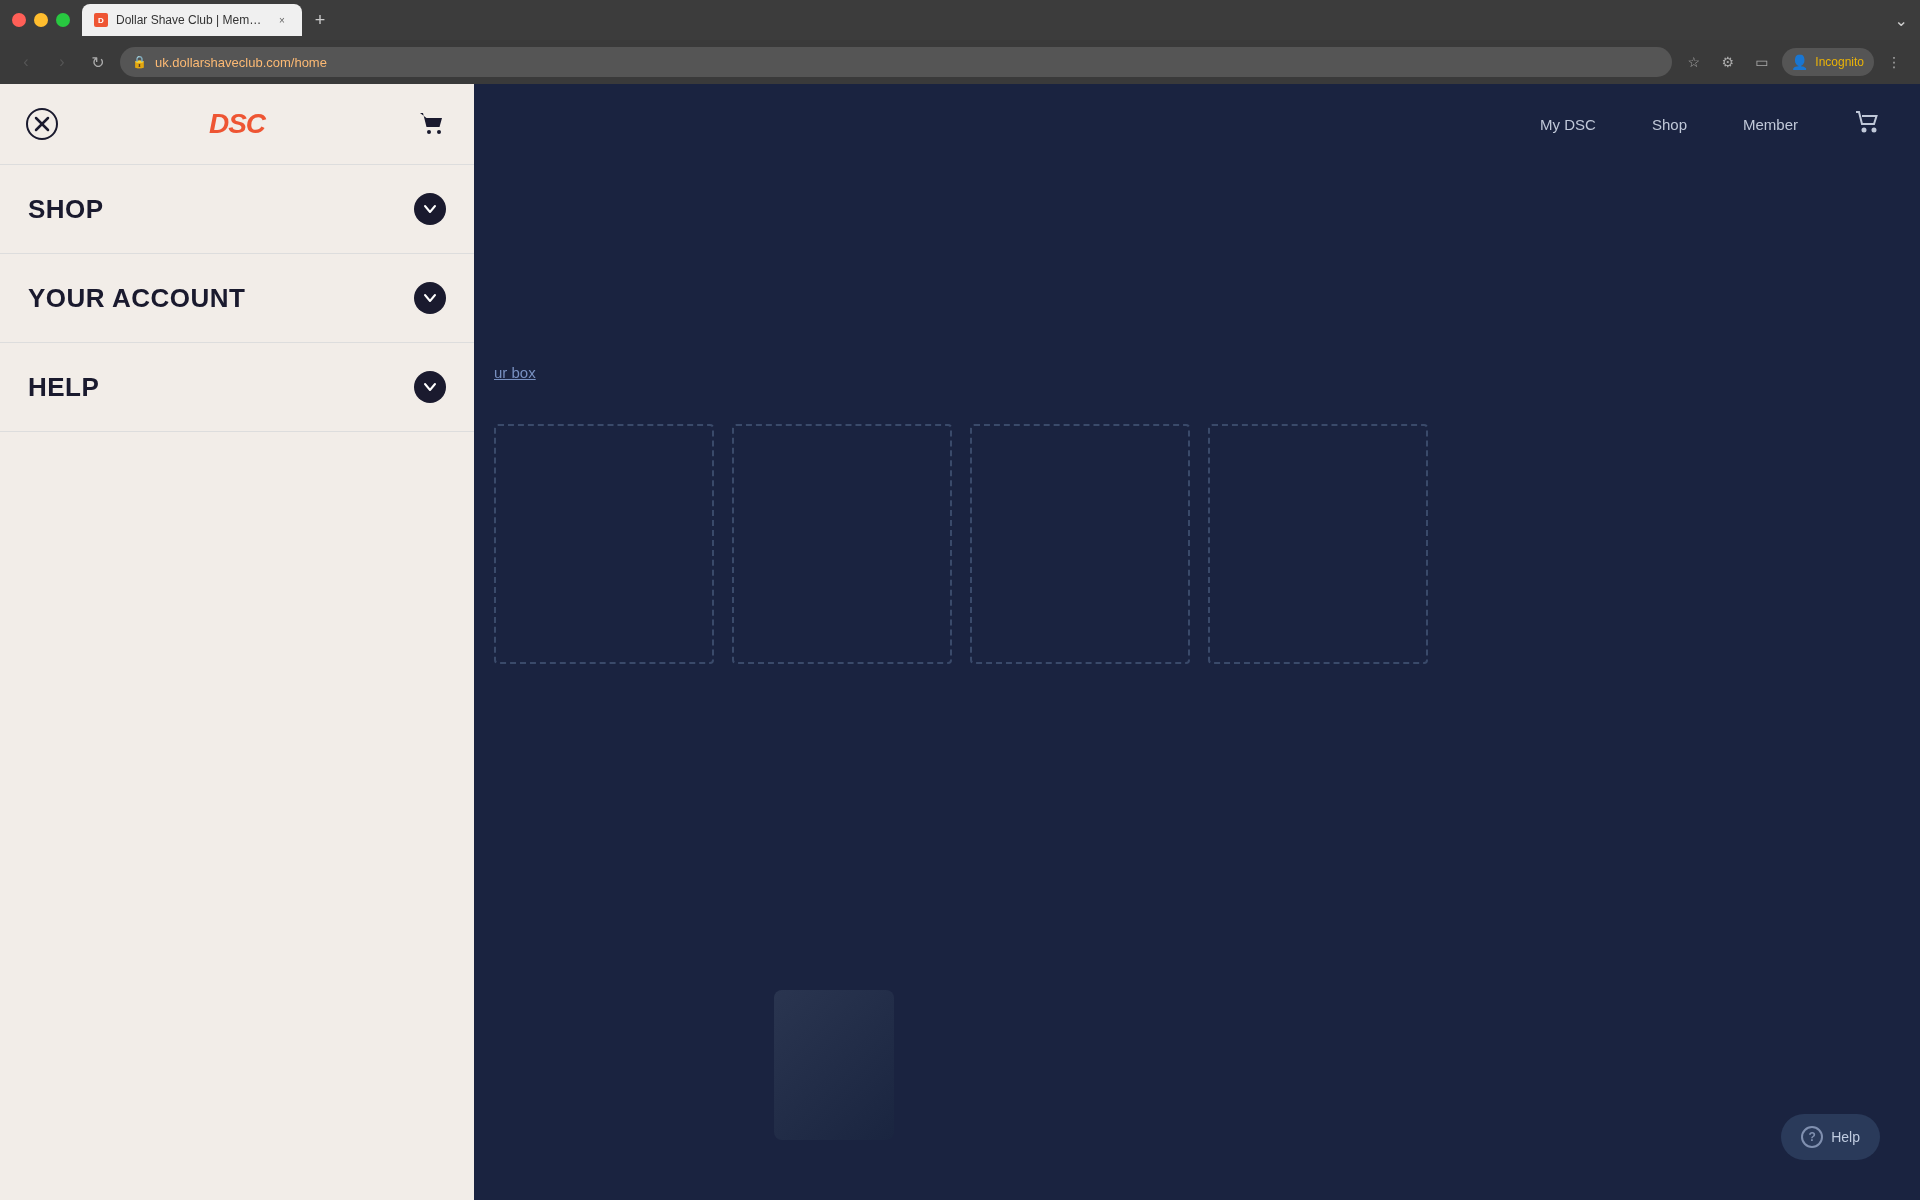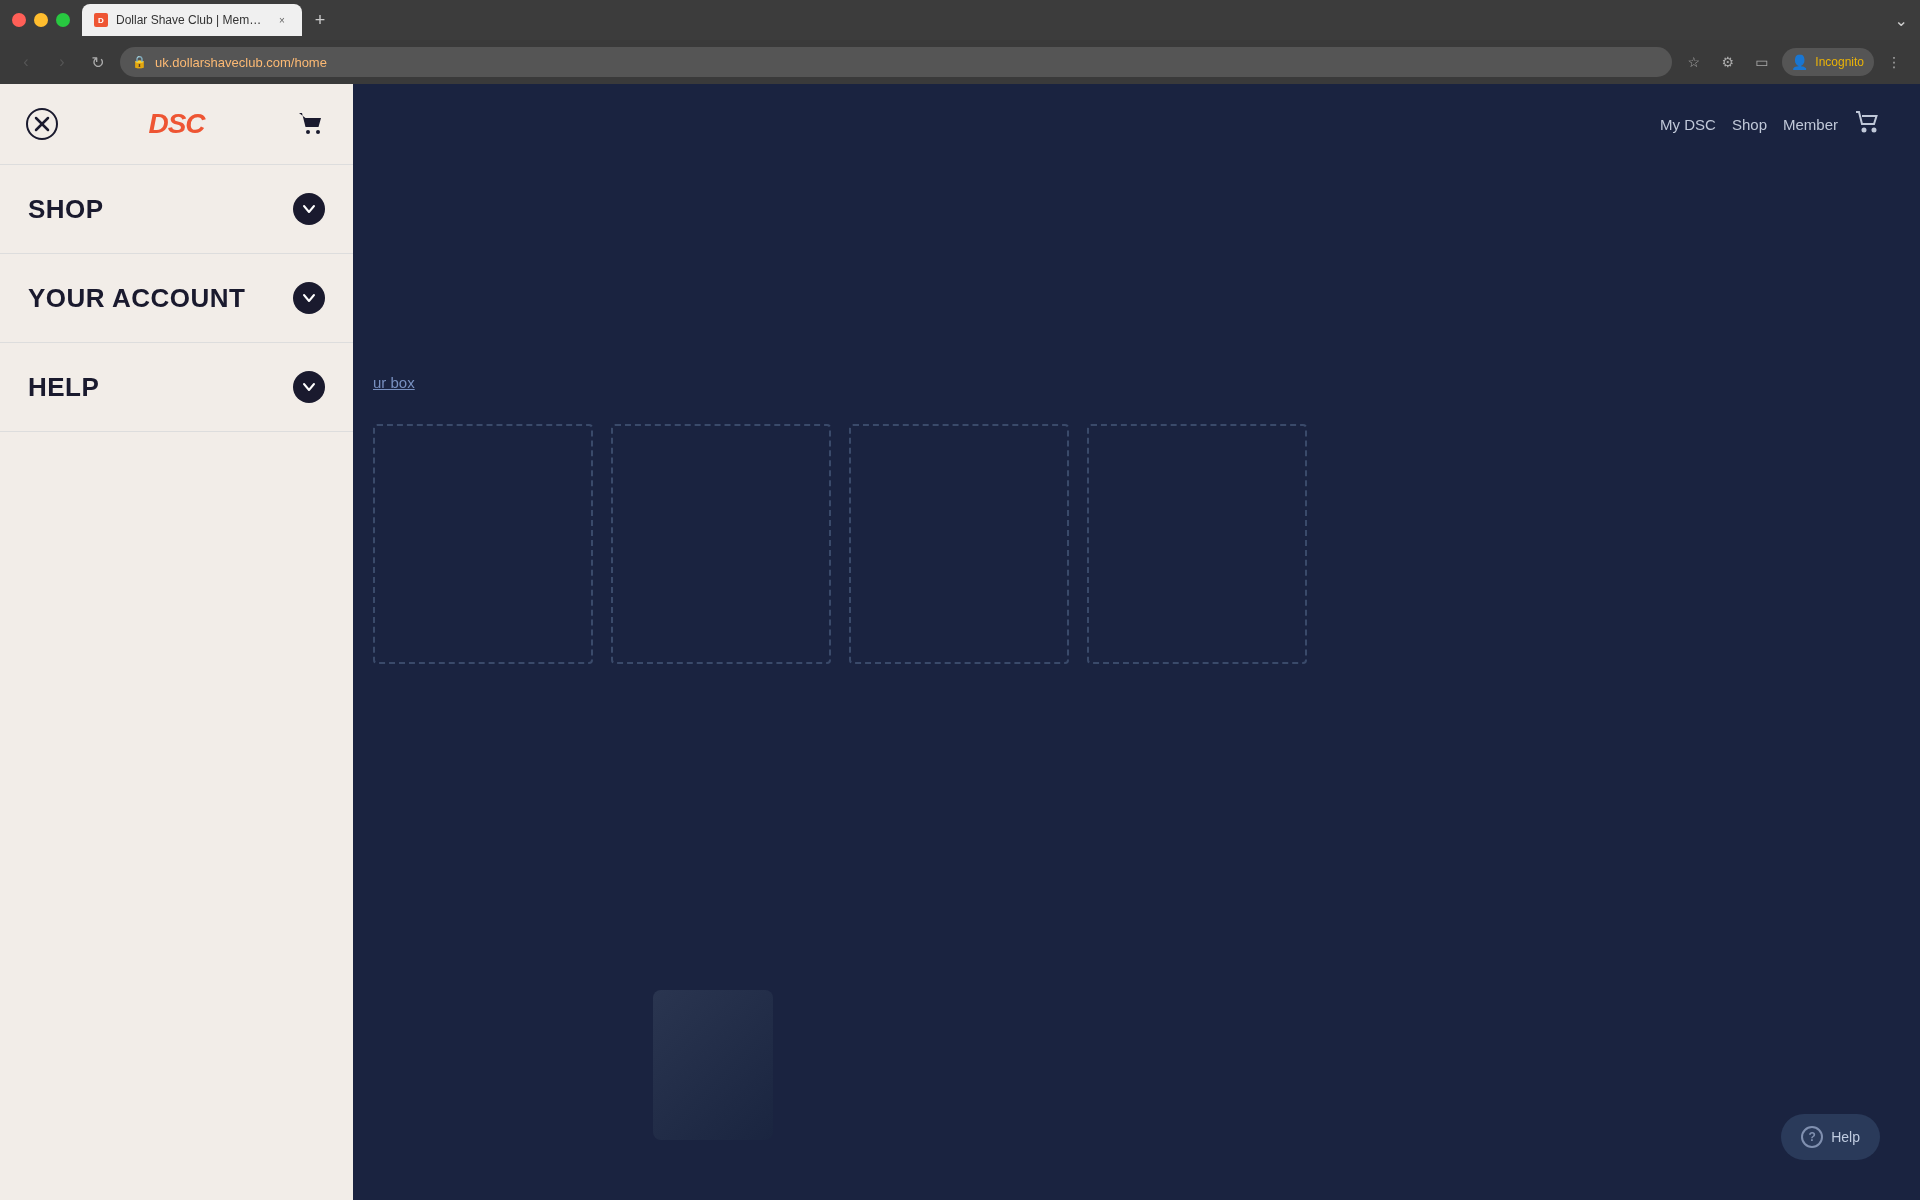--- a/index.html
+++ b/index.html
@@ -194,21 +194,21 @@
     
     .page-content {
       display: flex;
       width: 100%;
       height: calc(1200px - 84px);
       position: relative;
     }
 
     
     .sidebar {
-      width: 353px;
+      width: 474px;
       height: 100%;
       background: #f2ede8;
       display: flex;
       flex-direction: column;
       flex-shrink: 0;
       z-index: 10;
     }
 
     .sidebar-header {
       display: flex;
@@ -303,41 +303,41 @@
     .desktop-header {
       position: absolute;
       top: 0;
       left: 0;
       right: 0;
       height: 80px;
       display: flex;
       align-items: center;
       justify-content: flex-end;
       padding: 0 40px;
-      gap: 16px;
+      gap: 56px;
     }
 
     .desktop-nav-link {
       color: #c0c8d8;
       font-size: 15px;
       font-weight: 500;
       text-decoration: none;
       cursor: pointer;
     }
 
     .desktop-cart {
       color: #c0c8d8;
       font-size: 20px;
       cursor: pointer;
     }
 
     
     .edit-box-link {
       position: absolute;
-      top: 290px;
+      top: 280px;
       left: 20px;
       color: #7890c0;
       font-size: 15px;
       text-decoration: underline;
       cursor: pointer;
     }
 
     
     .product-cards {
       position: absolute;

